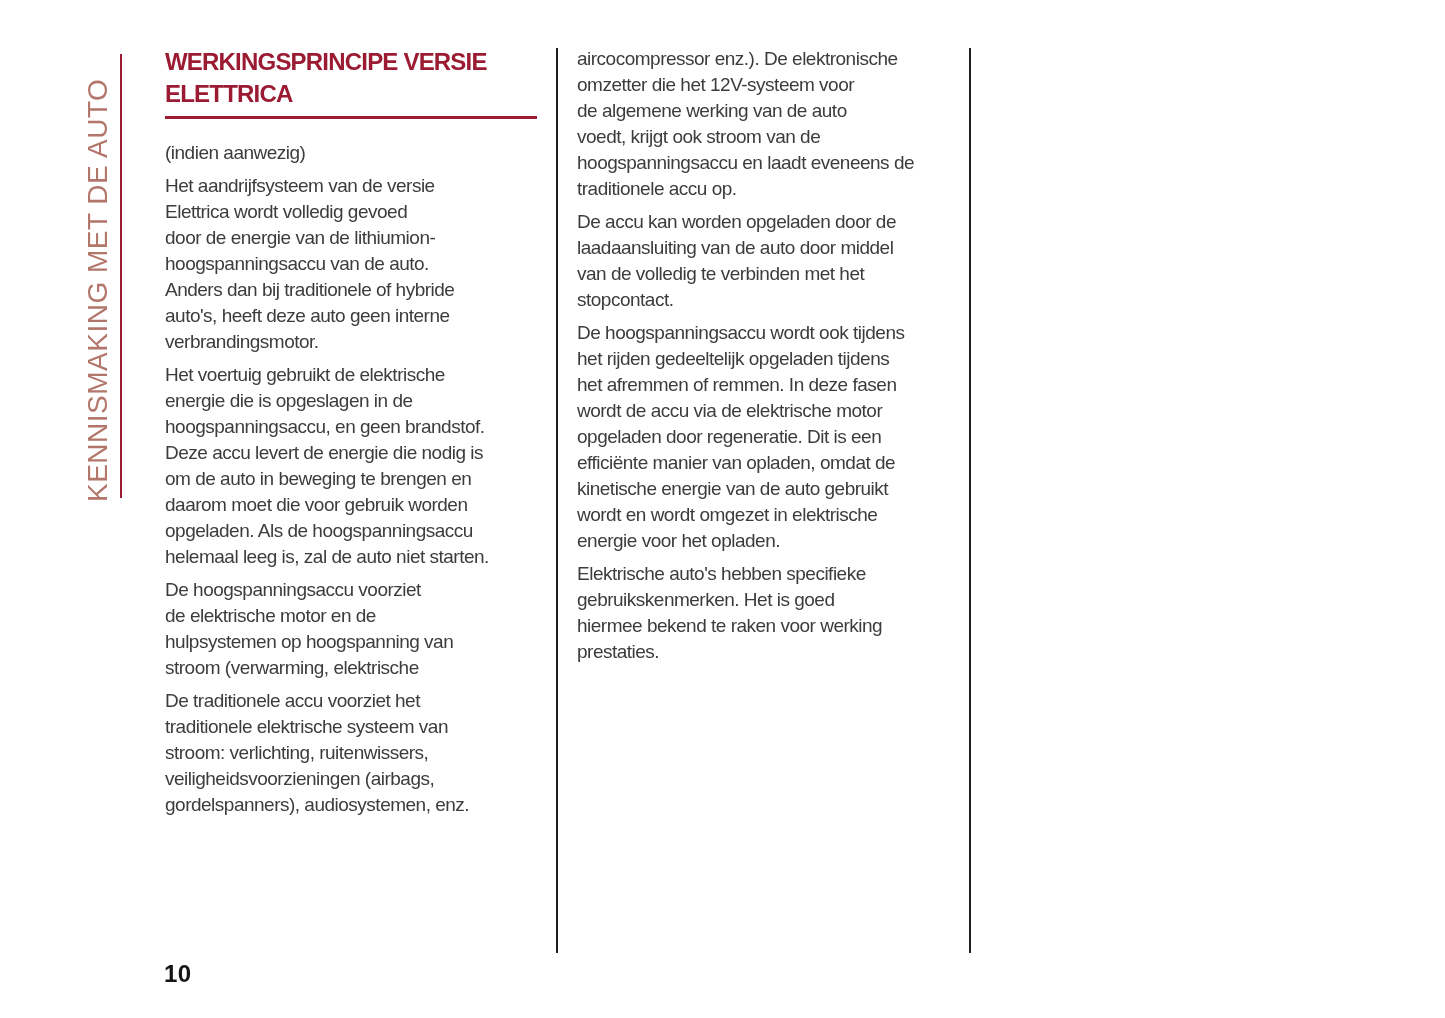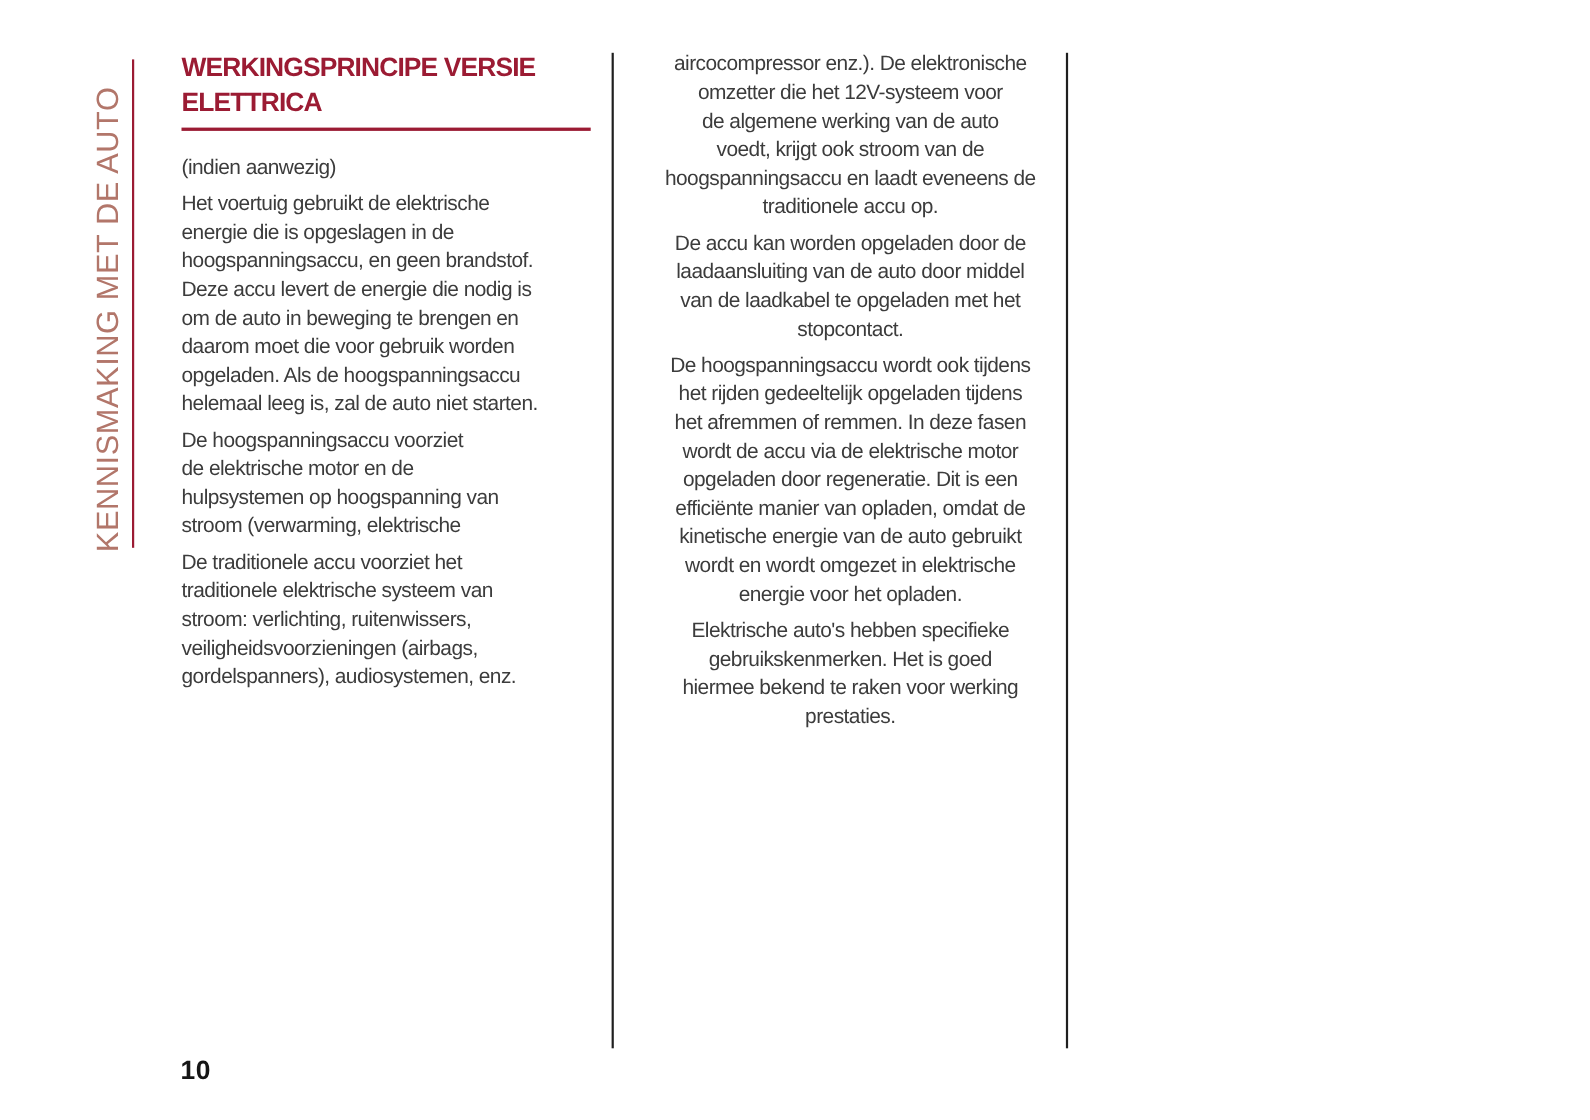--- a/index.html
+++ b/index.html
@@ -56,21 +56,21 @@
     padding-bottom: 6px;
   }
 
   
   .column {
     position: absolute;
     width: 392px;
     color: #3c3c3c;
   }
   .column-1 { left: 165px; top: 124px; margin-top: 16px; }
-  .column-2 { left: 577px; top: 46px; text-align: center; }
+  .column-2 { left: 577px; top: 46px; }
 
   .subtitle, .para {
     margin: 0 0 7px 0;
     font-size: 19px;
     line-height: 26px;
     letter-spacing: -0.5px;
     white-space: pre-line;
     color: #3c3c3c;
   }
 
@@ -103,20 +103,27 @@
 
   <div class="section-label">KENNISMAKING MET DE AUTO</div>
 
   <div class="section-rule"></div>
 
   <h1 class="article-title">WERKINGSPRINCIPE VERSIE
 ELETTRICA</h1>
 
   <div class="column column-1">
     <p class="subtitle">(indien aanwezig)</p>
+    <p class="para">Het aandrijfsysteem van de versie
+Elettrica wordt volledig gevoed
+door de energie van de lithiumion-
+hoogspanningsaccu van de auto.
+Anders dan bij traditionele of hybride
+auto's, heeft deze auto geen interne
+verbrandingsmotor.</p>
     <p class="para">Het voertuig gebruikt de elektrische
 energie die is opgeslagen in de
 hoogspanningsaccu, en geen brandstof.
 Deze accu levert de energie die nodig is
 om de auto in beweging te brengen en
 daarom moet die voor gebruik worden
 opgeladen. Als de hoogspanningsaccu
 helemaal leeg is, zal de auto niet starten.</p>
     <p class="para">De hoogspanningsaccu voorziet
 de elektrische motor en de
@@ -133,21 +140,21 @@
 
   <div class="column column-2">
     <p class="para">aircocompressor enz.). De elektronische
 omzetter die het 12V-systeem voor
 de algemene werking van de auto
 voedt, krijgt ook stroom van de
 hoogspanningsaccu en laadt eveneens de
 traditionele accu op.</p>
     <p class="para">De accu kan worden opgeladen door de
 laadaansluiting van de auto door middel
-van de laadkabel te opgeladen met het
+van de volledig te verbinden met het
 stopcontact.</p>
     <p class="para">De hoogspanningsaccu wordt ook tijdens
 het rijden gedeeltelijk opgeladen tijdens
 het afremmen of remmen. In deze fasen
 wordt de accu via de elektrische motor
 opgeladen door regeneratie. Dit is een
 efficiënte manier van opladen, omdat de
 kinetische energie van de auto gebruikt
 wordt en wordt omgezet in elektrische
 energie voor het opladen.</p>

